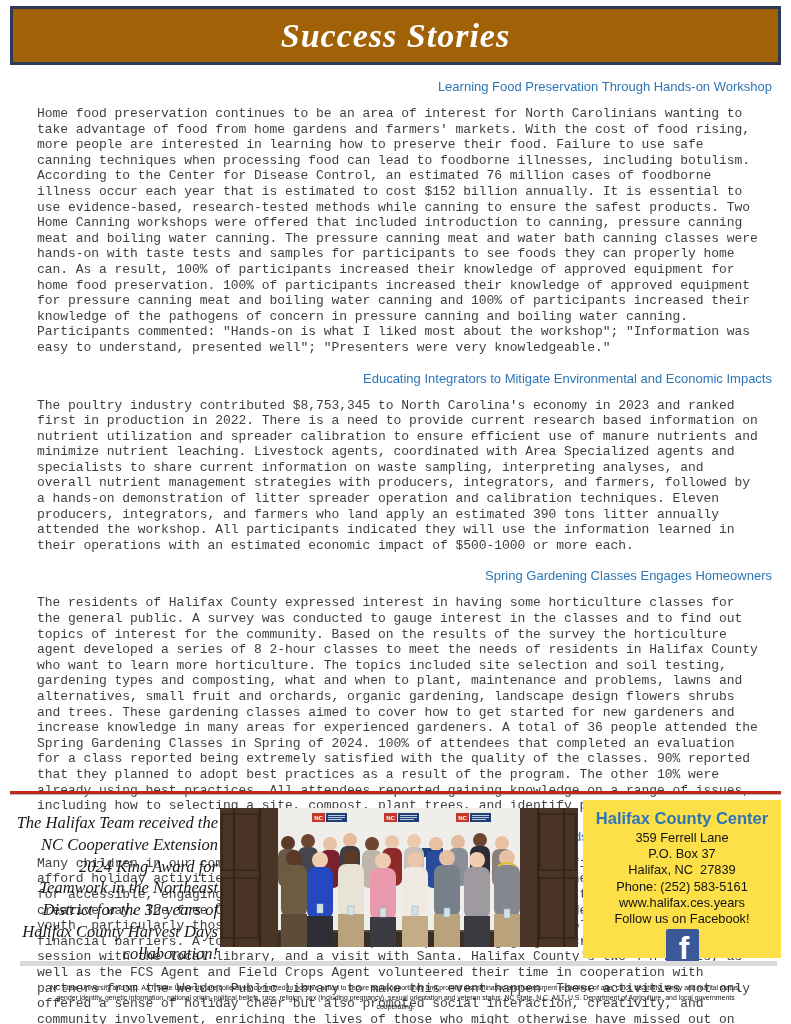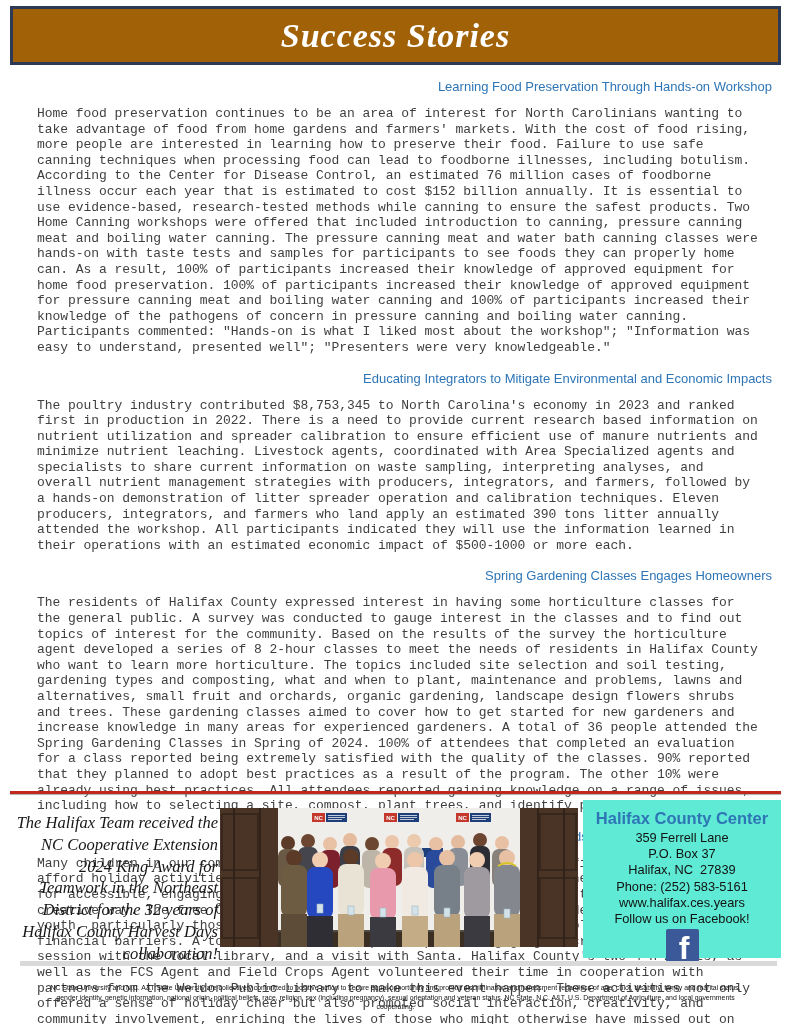--- a/index.html
+++ b/index.html
@@ -36,21 +36,21 @@
   .bottom{position:absolute;top:800px;left:0;width:791px;height:160px;}
   .award-note{
     position:absolute;top:12px;left:14px;width:204px;
     font-family:"Liberation Serif",serif;font-style:italic;
     font-size:16.5px;line-height:1.32;text-align:right;color:#161616;
   }
   .team-photo{position:absolute;top:8px;left:220px;width:358px;height:139px;margin:0;}
   .team-photo svg{display:block;width:100%;height:100%;}
   .contact-box{
     position:absolute;top:0;left:583px;width:198px;height:158px;
-    background:#5eead4;text-align:center;padding-top:8px;box-sizing:border-box;
+    background:#fde047;text-align:center;padding-top:8px;box-sizing:border-box;
   }
   .contact-name{font-size:16.5px;font-weight:bold;color:#2e75b6;line-height:20px;margin-bottom:2px;}
   .contact-line{font-size:12.8px;line-height:16.2px;color:#121212;white-space:pre;}
   .fb-icon{
     width:33px;height:33px;background:#3b5998;margin:2px auto 0 auto;border-radius:2px;
     position:relative;overflow:hidden;cursor:pointer;
   }
   .fb-icon span{
     position:absolute;left:56%;top:58%;transform:translate(-50%,-50%);
     color:#fff;font-size:32px;font-weight:bold;font-family:"Liberation Sans",sans-serif;

